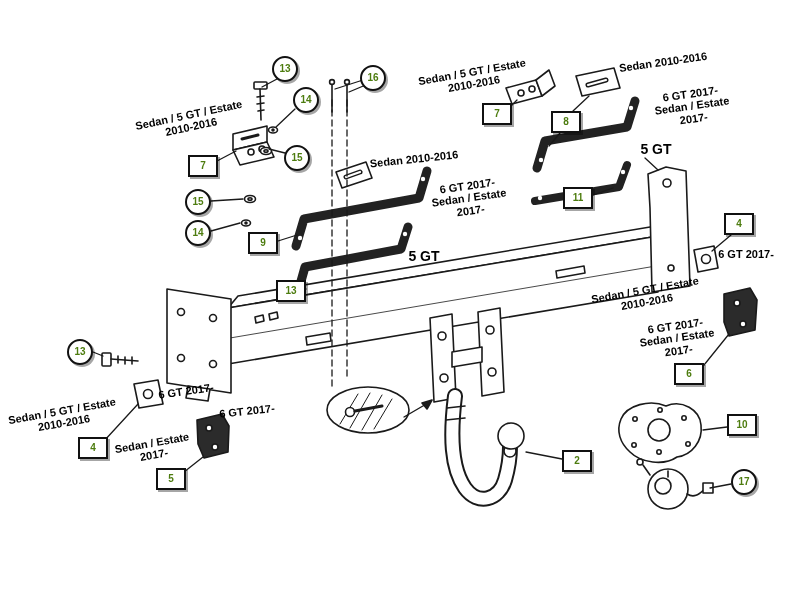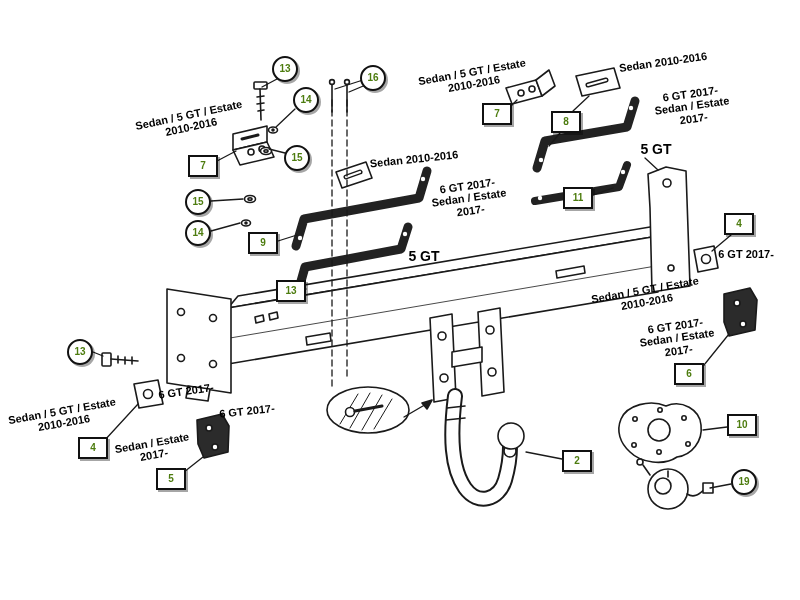--- a/index.html
+++ b/index.html
@@ -253,21 +253,21 @@
   <div class="co box" style="left:482px;top:103px">7</div>
   <div class="co box" style="left:551px;top:111px">8</div>
   <div class="co box" style="left:563px;top:187px">11</div>
   <div class="co box" style="left:724px;top:213px">4</div>
   <div class="co box" style="left:674px;top:363px">6</div>
   <div class="co circle" style="left:67px;top:339px">13</div>
   <div class="co box" style="left:78px;top:437px">4</div>
   <div class="co box" style="left:156px;top:468px">5</div>
   <div class="co box" style="left:562px;top:450px">2</div>
   <div class="co box" style="left:727px;top:414px">10</div>
-  <div class="co circle" style="left:731px;top:469px">19</div>
+  <div class="co circle" style="left:731px;top:469px">17</div>
 
   <div class="lbl" style="left:190px;top:121px;--r:-12deg">
     <div>Sedan / 5 GT / Estate</div>
     <div>2010-2016</div>
   </div>
   <div class="lbl" style="left:473px;top:78px;--r:-10deg">
     <div>Sedan / 5 GT / Estate</div>
     <div>2010-2016</div>
   </div>
   <div class="lbl" style="left:663px;top:62px;--r:-8deg">

